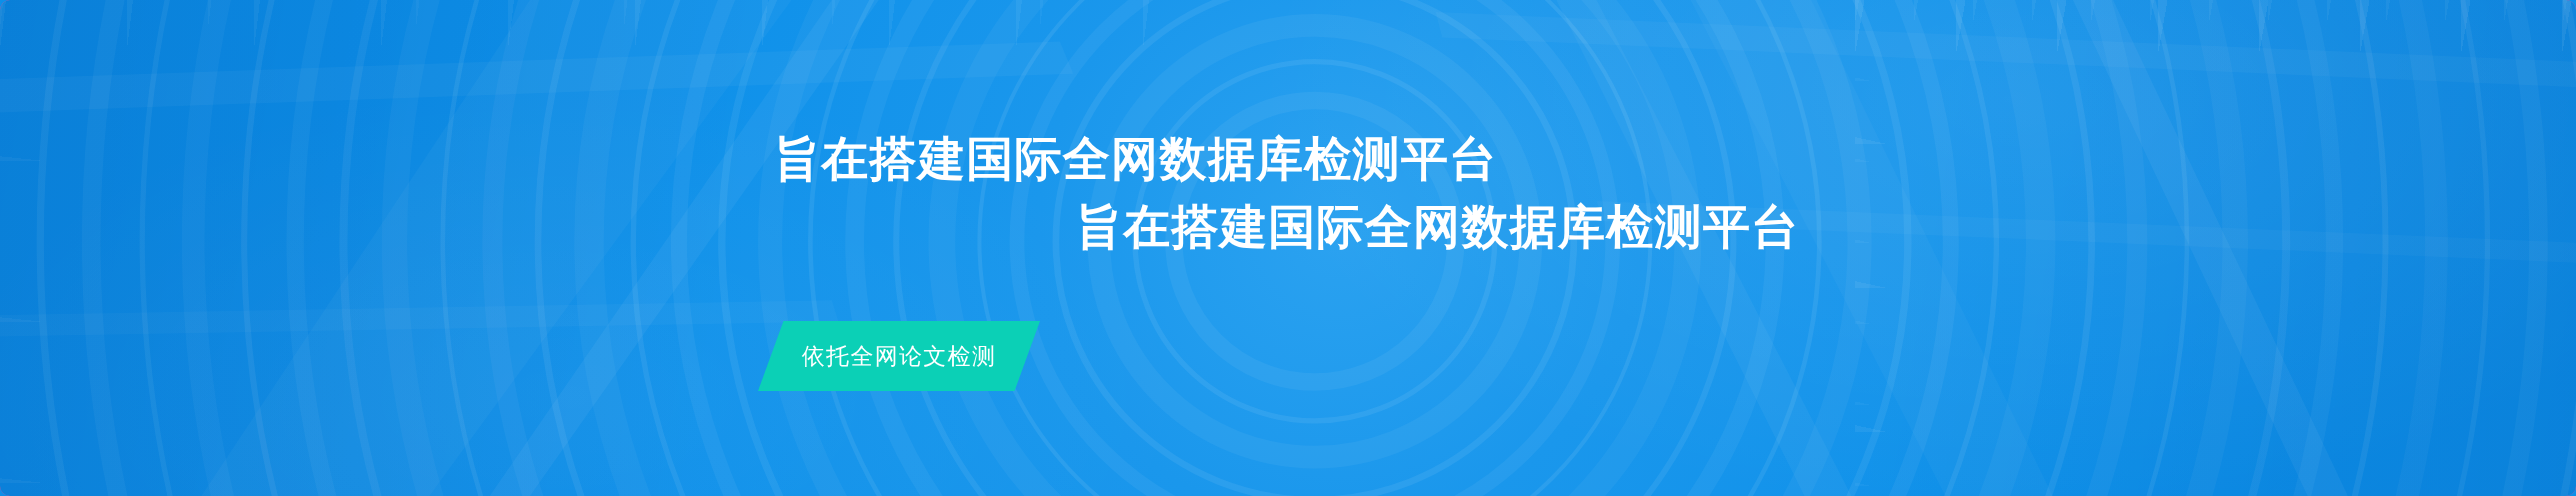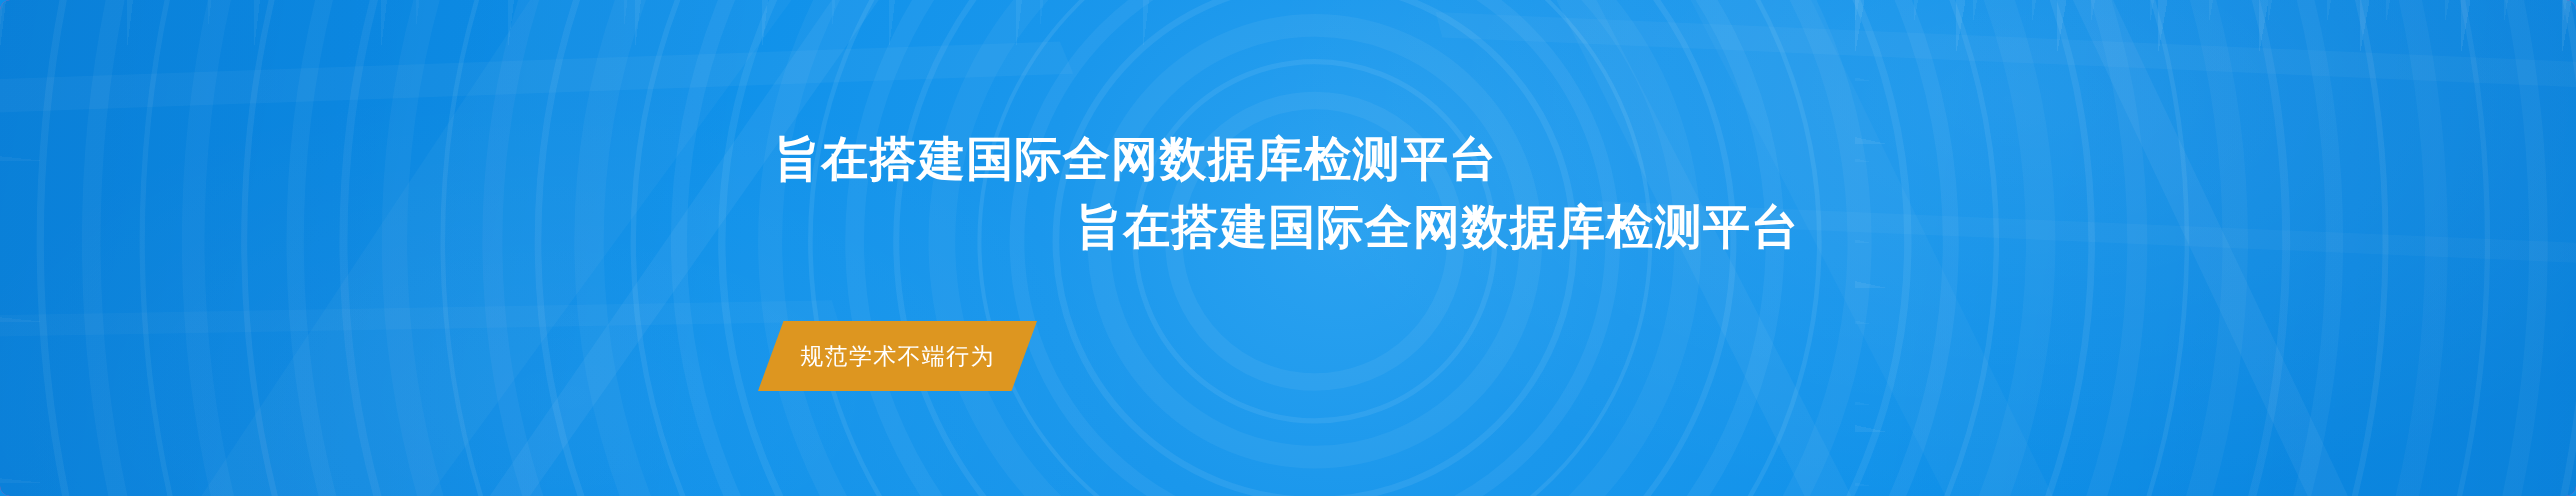--- a/index.html
+++ b/index.html
@@ -177,19 +177,19 @@
   <div class="bg-layer" id="bg-left-grid"></div>
   <div class="bg-layer" id="bg-right-grid"></div>
   <div class="bg-layer" id="bg-glow"></div>
 
   <div id="headline">
     <div class="headline-line" id="headline-line-1">旨在搭建国际全网数据库检测平台</div>
     <div class="headline-line" id="headline-line-2">旨在搭建国际全网数据库检测平台</div>
   </div>
 
   <div id="tag-ribbon">
-    <div class="tag-chip" id="tag-chip-1">
-      <span>规范学术不端行为</span>
+    <div class="tag-chip" id="tag-chip-0">
+      <span>依托全网论文检测</span>
     </div>
   </div>
 
 </div>
 
 
 </body></html>

